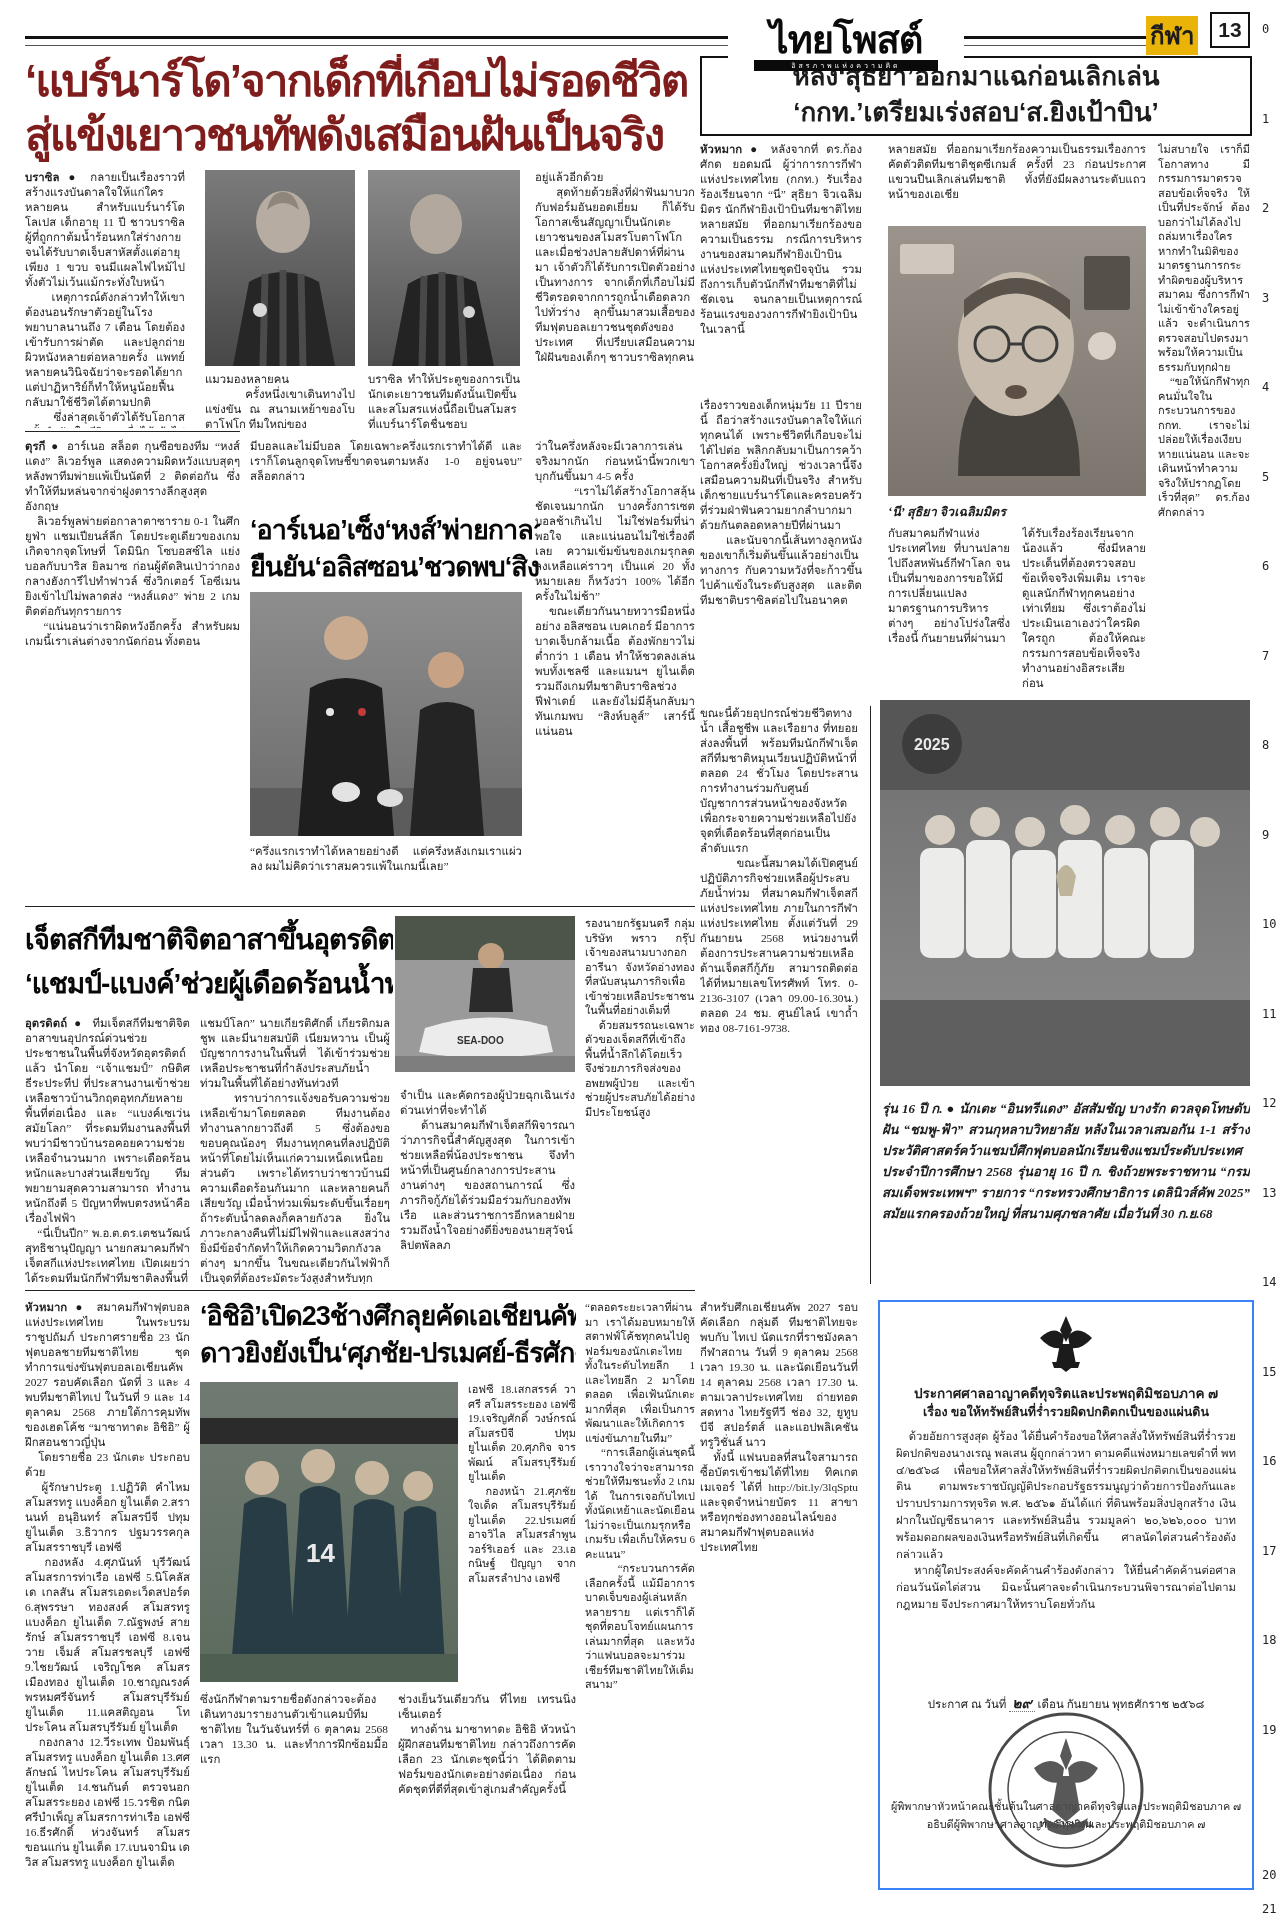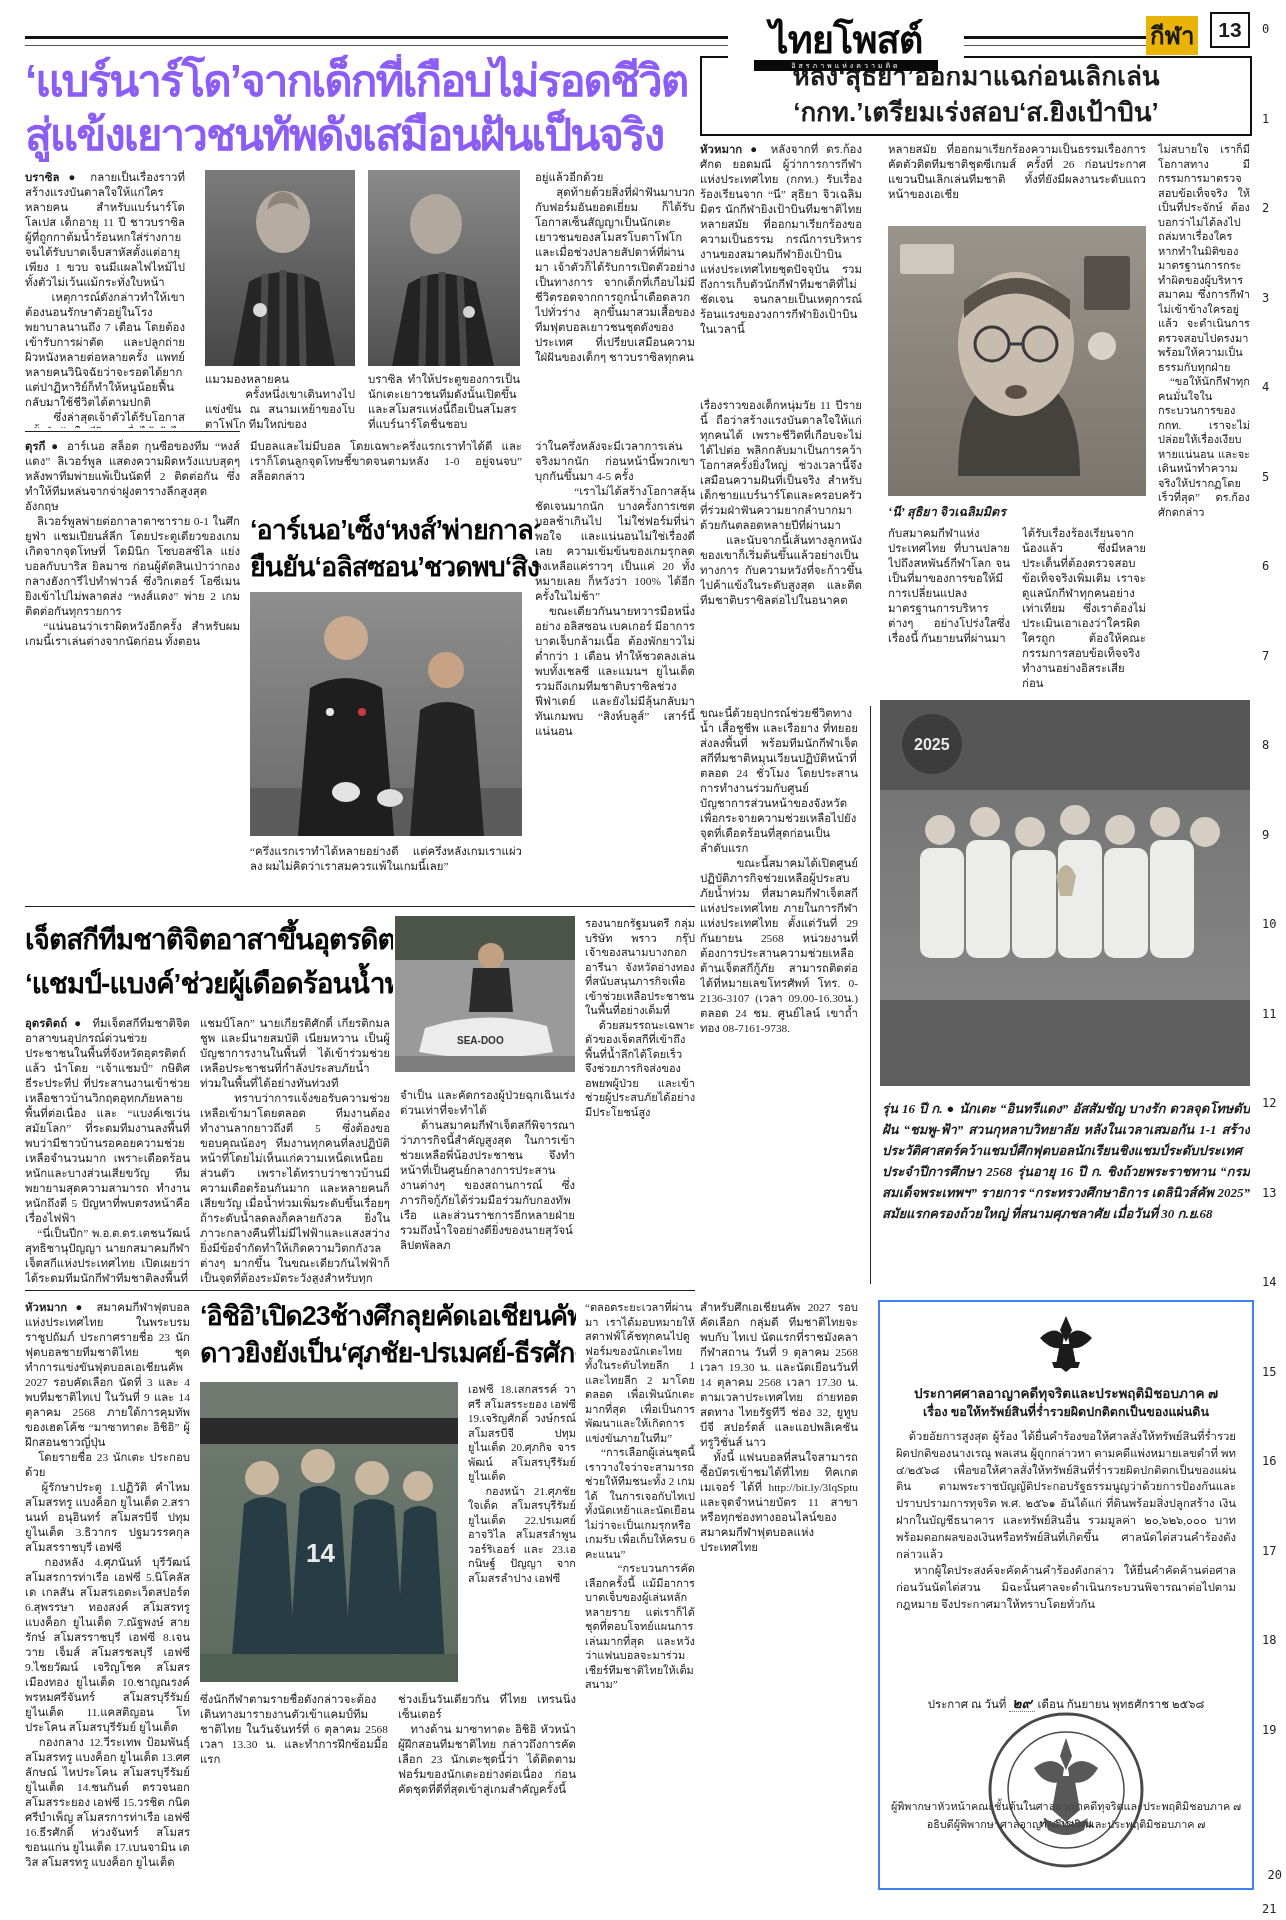--- a/index.html
+++ b/index.html
@@ -13,21 +13,21 @@
                   color:#0a0a0a;letter-spacing:-1px;}
   .masthead-bar{margin:0 26px;background:#0a0a0a;color:#fff;font-family:"Liberation Sans",sans-serif;
                 font-size:7px;letter-spacing:3px;line-height:11px;}
   .section-label{position:absolute;left:1146px;top:16px;font-family:"Liberation Sans",sans-serif;
                  font-weight:bold;font-size:24px;z-index:3;background:#eab308;padding:0 4px;}
   .pageno-box{position:absolute;left:1210px;top:12px;width:36px;height:32px;border:2px solid #111;
               background:#fff;z-index:3;text-align:center;font-family:"Liberation Sans",sans-serif;
               font-weight:bold;font-size:21px;line-height:32px;}
   
   .hl-main{position:absolute;left:25px;top:54px;width:672px;font-family:"Liberation Sans",sans-serif;
-           font-weight:900;color:#8b5cf6;font-size:44px;line-height:54px;letter-spacing:-2px;white-space:nowrap;overflow:hidden;}
+           font-weight:900;color:#7f1d1d;font-size:44px;line-height:54px;letter-spacing:-2px;white-space:nowrap;overflow:hidden;}
   .hl-box{position:absolute;left:700px;top:56px;width:548px;height:76px;border:2px solid #111;
           text-align:center;font-family:"Liberation Sans",sans-serif;font-weight:800;font-size:26px;line-height:36px;
           overflow:hidden;background:#fff;}
   .hl-mid{font-family:"Liberation Sans",sans-serif;font-weight:800;color:#080808;
           font-size:27px;line-height:37px;letter-spacing:-1px;white-space:nowrap;overflow:hidden;}
   
   .col{position:absolute;font-size:11.4px;line-height:15px;text-align:justify;overflow:hidden;
        white-space:pre-line;color:#1d1d1d;}
   .dateline{font-weight:bold;}
   .narrow{font-size:11px;line-height:14.5px;}
@@ -83,21 +83,21 @@
       <span class="rmark" style="top: 917px;">10</span>
       <span class="rmark" style="top: 1006.5px;">11</span>
       <span class="rmark" style="top: 1096px;">12</span>
       <span class="rmark" style="top: 1185.5px;">13</span>
       <span class="rmark" style="top: 1275px;">14</span>
       <span class="rmark" style="top: 1364.5px;">15</span>
       <span class="rmark" style="top: 1454px;">16</span>
       <span class="rmark" style="top: 1543.5px;">17</span>
       <span class="rmark" style="top: 1633px;">18</span>
       <span class="rmark" style="top: 1722.5px;">19</span>
-      <span class="rmark" style="top: 1868px; text-align: right;">20</span>
+      <span class="rmark" style="top: 1868px;">20</span>
       <span class="rmark" style="top: 1901.5px;">21</span>
     </div>
 
   <div class="hl-main">
     <div>‘แบร์นาร์โด’จากเด็กที่เกือบไม่รอดชีวิต</div>
     <div>สู่แข้งเยาวชนทัพดังเสมือนฝันเป็นจริง</div>
   </div>
   <div class="col" style="left:25px;top:170px;width:160px;height:258px;"><span class="dateline">บราซิล ●</span> <span>กลายเป็นเรื่องราวที่สร้างแรงบันดาลใจให้แก่ใครหลายคน สำหรับแบร์นาร์โด โลเปส เด็กอายุ 11 ปี ชาวบราซิล ผู้ที่ถูกกาต้มน้ำร้อนหกใส่ร่างกายจนได้รับบาดเจ็บสาหัสตั้งแต่อายุเพียง 1 ขวบ จนมีแผลไฟไหม้ไปทั้งตัวไม่เว้นแม้กระทั่งใบหน้า
 　เหตุการณ์ดังกล่าวทำให้เขาต้องนอนรักษาตัวอยู่ในโรงพยาบาลนานถึง 7 เดือน โดยต้องเข้ารับการผ่าตัด และปลูกถ่ายผิวหนังหลายต่อหลายครั้ง แพทย์หลายคนวินิจฉัยว่าจะรอดได้ยาก แต่ปาฏิหาริย์ก็ทำให้หนูน้อยฟื้นกลับมาใช้ชีวิตได้ตามปกติ
 　ซึ่งล่าสุดเจ้าตัวได้รับโอกาสครั้งสำคัญในชีวิต เมื่อได้เข้าไปร่ำเรียนที่โรงเรียน CT Menino de Ouro จนสามารถโชว์ฟอร์มได้อย่างยอดเยี่ยมดึงดูดสายตา</span></div>
@@ -139,21 +139,21 @@
   <div class="col" style="left:535px;top:170px;width:160px;height:258px;">อยู่แล้วอีกด้วย
 　สุดท้ายด้วยสิ่งที่ฝ่าฟันมาบวกกับฟอร์มอันยอดเยี่ยม ก็ได้รับโอกาสเซ็นสัญญาเป็นนักเตะเยาวชนของสโมสรโบตาโฟโก และเมื่อช่วงปลายสัปดาห์ที่ผ่านมา เจ้าตัวก็ได้รับการเปิดตัวอย่างเป็นทางการ จากเด็กที่เกือบไม่มีชีวิตรอดจากการถูกน้ำเดือดลวกไปทั่วร่าง ลุกขึ้นมาสวมเสื้อของทีมฟุตบอลเยาวชนชุดดังของประเทศ ที่เปรียบเสมือนความใฝ่ฝันของเด็กๆ ชาวบราซิลทุกคน</div>
   <div class="col" style="left:700px;top:398px;width:162px;height:298px;">เรื่องราวของเด็กหนุ่มวัย 11 ปีรายนี้ ถือว่าสร้างแรงบันดาลใจให้แก่ทุกคนได้ เพราะชีวิตที่เกือบจะไม่ได้ไปต่อ พลิกกลับมาเป็นการคว้าโอกาสครั้งยิ่งใหญ่ ช่วงเวลานี้จึงเสมือนความฝันที่เป็นจริง สำหรับเด็กชายแบร์นาร์โดและครอบครัว ที่ร่วมฝ่าฟันความยากลำบากมาด้วยกันตลอดหลายปีที่ผ่านมา
 　และนับจากนี้เส้นทางลูกหนังของเขาก็เริ่มต้นขึ้นแล้วอย่างเป็นทางการ กับความหวังที่จะก้าวขึ้นไปค้าแข้งในระดับสูงสุด และติดทีมชาติบราซิลต่อไปในอนาคต</div>
 
   <div class="hl-box">
     <div>หลัง‘สุธิยา’ออกมาแฉก่อนเลิกเล่น</div>
     <div>‘กกท.’เตรียมเร่งสอบ‘ส.ยิงเป้าบิน’</div>
   </div>
   <div class="col" style="left:700px;top:142px;width:162px;height:250px;"><span class="dateline">หัวหมาก ●</span> <span>หลังจากที่ ดร.ก้องศักด ยอดมณี ผู้ว่าการการกีฬาแห่งประเทศไทย (กกท.) รับเรื่องร้องเรียนจาก “นี” สุธิยา จิวเฉลิมมิตร นักกีฬายิงเป้าบินทีมชาติไทยหลายสมัย ที่ออกมาเรียกร้องขอความเป็นธรรม กรณีการบริหารงานของสมาคมกีฬายิงเป้าบินแห่งประเทศไทยชุดปัจจุบัน รวมถึงการเก็บตัวนักกีฬาทีมชาติที่ไม่ชัดเจน จนกลายเป็นเหตุการณ์ร้อนแรงของวงการกีฬายิงเป้าบินในเวลานี้</span></div>
-  <div class="col" style="left:888px;top:142px;width:258px;height:78px;">หลายสมัย ที่ออกมาเรียกร้องความเป็นธรรมเรื่องการคัดตัวติดทีมชาติชุดซีเกมส์ ครั้งที่ 26 ก่อนประกาศแขวนปืนเลิกเล่นทีมชาติ ทั้งที่ยังมีผลงานระดับแถวหน้าของเอเชีย</div>
+  <div class="col" style="left:888px;top:142px;width:258px;height:78px;">หลายสมัย ที่ออกมาเรียกร้องความเป็นธรรมเรื่องการคัดตัวติดทีมชาติชุดซีเกมส์ ครั้งที่ 23 ก่อนประกาศแขวนปืนเลิกเล่นทีมชาติ ทั้งที่ยังมีผลงานระดับแถวหน้าของเอเชีย</div>
 
   <div class="photo" style="left:888px;top:226px;width:258px;height:270px;">
     <svg width="258" height="270" viewBox="0 0 258 270">
       <defs>
           <linearGradient id="g3" x1="0" y1="0" x2="0" y2="1">
             <stop offset="0" stop-color="#9a948c"></stop>
             <stop offset="1" stop-color="#7b756d"></stop>
           </linearGradient>
         </defs>
       <rect width="258" height="270" fill="url(#g3)"></rect>

